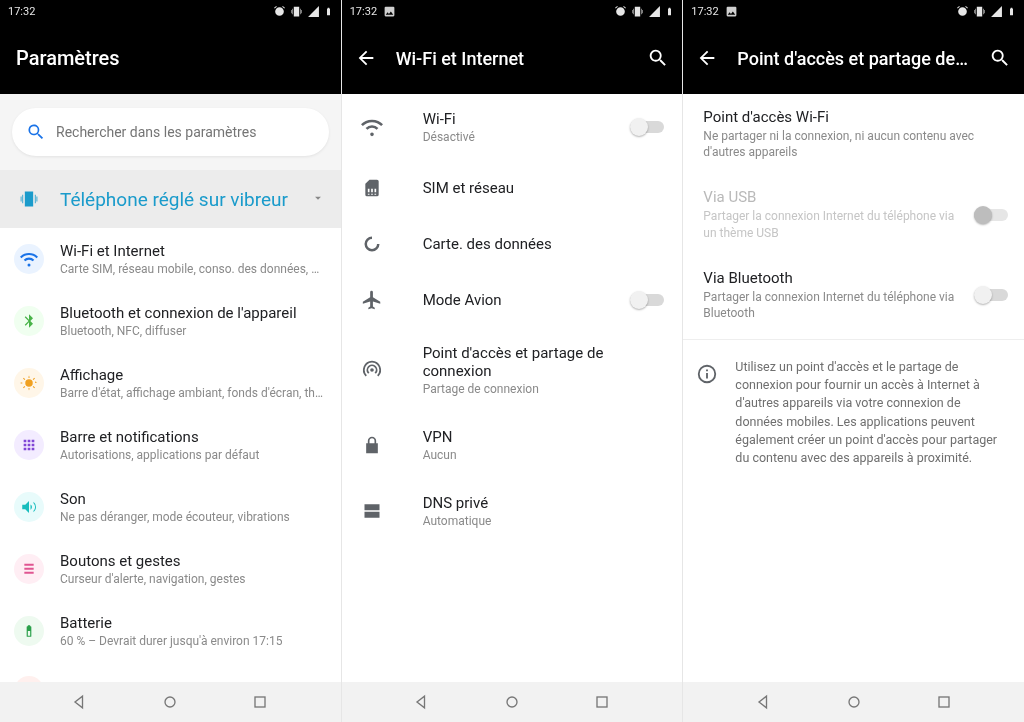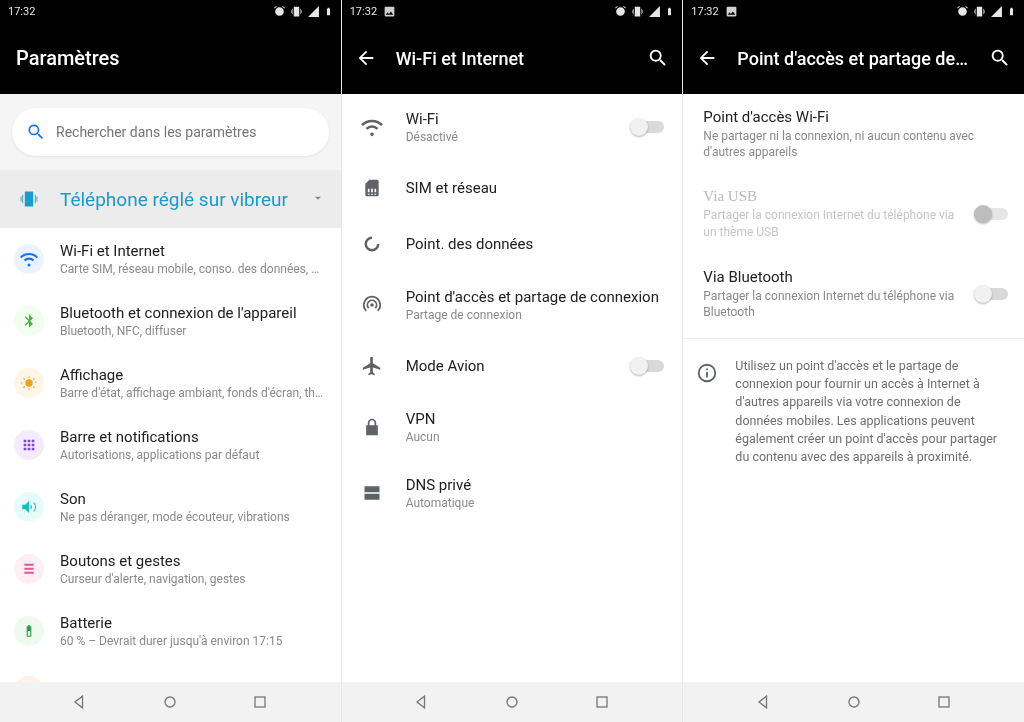--- a/index.html
+++ b/index.html
@@ -36,37 +36,37 @@
 .row1 .ttl { font-size: 15px; color: #202124; }
 .row1 .sub { font-size: 12px; color: #8a8a8a; margin-top: 2px; white-space: nowrap; overflow: hidden; text-overflow: ellipsis; }
 .row1.vibrate { background: #ececec; }
 .row1.vibrate .ttl { color: #1a9bcb; font-size: 19px; }
 .row1.vibrate .chev { color: #888; }
 .row1 .chev { width: 14px; }
 
 
 .row2 { display: flex; align-items: center; padding: 16px 18px; gap: 22px; }
 .row2 .ic { width: 24px; height: 24px; display: flex; align-items: center; justify-content: center; color: #5f6368; flex: 0 0 24px; }
-.row2 .txt { flex: 1; min-width: 0; }
+.row2 .txt { flex: 1; min-width: 0; margin-left: 17px; }
 .row2 .ttl { font-size: 15px; color: #202124; }
 .row2 .sub { font-size: 12px; color: #8a8a8a; margin-top: 2px; }
 
 
 .toggle { width: 34px; height: 18px; position: relative; flex: 0 0 34px; }
 .toggle .track { position: absolute; left: 0; right: 0; top: 3px; height: 12px; border-radius: 6px; background: #d9d9d9; }
 .toggle .knob  { position: absolute; left: 0; top: 0; width: 18px; height: 18px; border-radius: 50%; background: #f1f1f1; box-shadow: 0 1px 2px rgba(0,0,0,.3); }
 .toggle.disabled .track { background: #e6e6e6; }
 .toggle.disabled .knob  { background: #bdbdbd; }
 
 
 .row3 { padding: 14px 16px 14px 20px; display: flex; align-items: center; gap: 14px; }
 .row3 .txt { flex: 1; min-width: 0; }
 .row3 .ttl { font-size: 15px; color: #202124; }
 .row3 .sub { font-size: 12px; color: #8a8a8a; margin-top: 2px; line-height: 1.35; }
-.row3.disabled .ttl { color: #b9b9b9; font-family: Liberation Serif, serif; }
+.row3.disabled .ttl { color: #b9b9b9; }
 .row3.disabled .sub { color: #c5c5c5; }
 .sep3 { height: 1px; background: #eee; margin: 4px 0; }
 .info3 { display: flex; gap: 14px; padding: 14px 16px 14px 10px; }
 .info3 .ic { width: 28px; height: 28px; display: flex; align-items: center; justify-content: center; color: #5f6368; flex: 0 0 28px; margin-top: 2px; }
 .info3 .txt { flex: 1; font-size: 12.5px; color: #6f6f6f; line-height: 1.45; }
 
 
 .navbar { position: absolute; left: 0; right: 0; bottom: 0; height: 40px; background: #f2f2f2; display: flex; }
 .navbar .navpane { flex: 1; display: flex; align-items: center; justify-content: space-evenly; }
 .navbar .navpane + .navpane { border-left: 1px solid #e6e6e6; }
@@ -361,46 +361,46 @@
             <div class="ttl">SIM et réseau</div>
           </div>
       </div>
       <div class="row2">
         <div class="ic">
             <svg width="20" height="20">
               <use href="#i-datausage"></use>
             </svg>
           </div>
         <div class="txt">
-            <div class="ttl">Point. des données</div>
-          </div>
-      </div>
-      <div class="row2">
-        <div class="ic">
-            <svg width="22" height="22">
-              <use href="#i-hotspot"></use>
-            </svg>
-          </div>
-        <div class="txt">
-            <div class="ttl">Point d'accès et partage de connexion</div>
-            <div class="sub">Partage de connexion</div>
+            <div class="ttl">Carte. des données</div>
           </div>
       </div>
       <div class="row2">
         <div class="ic">
             <svg width="22" height="22">
               <use href="#i-plane"></use>
             </svg>
           </div>
         <div class="txt">
             <div class="ttl">Mode Avion</div>
           </div>
         <div class="toggle">
             <div class="track"></div>
             <div class="knob"></div>
+          </div>
+      </div>
+      <div class="row2">
+        <div class="ic">
+            <svg width="22" height="22">
+              <use href="#i-hotspot"></use>
+            </svg>
+          </div>
+        <div class="txt">
+            <div class="ttl">Point d'accès et partage de connexion</div>
+            <div class="sub">Partage de connexion</div>
           </div>
       </div>
       <div class="row2">
         <div class="ic">
             <svg width="20" height="20">
               <use href="#i-vpn"></use>
             </svg>
           </div>
         <div class="txt">
             <div class="ttl">VPN</div>

